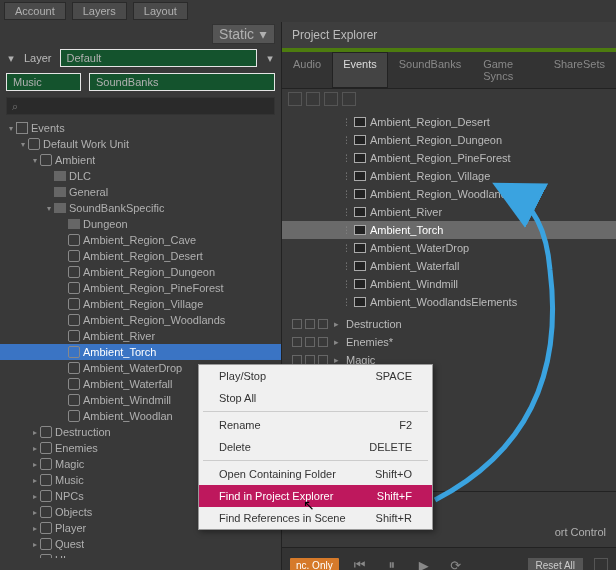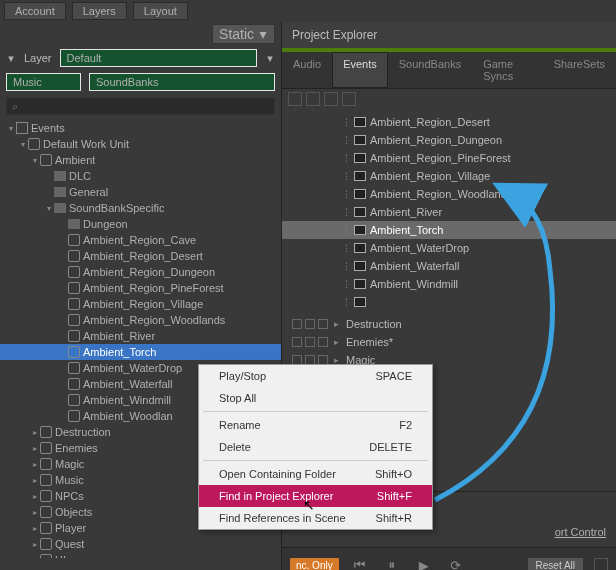--- a/index.html
+++ b/index.html
@@ -53,21 +53,21 @@
 .sq { width: 10px; height: 10px; border: 1px solid #666; }
 
 .ctx-menu { position: absolute; left: 198px; top: 364px; width: 235px; background: #f0f0f0; border: 1px solid #999; box-shadow: 2px 2px 6px rgba(0,0,0,0.4); z-index: 100; color: #333; }
 .ctx-item { display: flex; justify-content: space-between; padding: 5px 20px; font-size: 11px; cursor: pointer; }
 .ctx-item.hl { background: #be185d; color: #fff; }
 .ctx-sep { height: 1px; background: #ccc; margin: 2px 4px; }
 
 .arrow-svg { position: absolute; left: 280px; top: 180px; width: 300px; height: 340px; pointer-events: none; z-index: 50; }
 
 .hint-row { position: absolute; left: 0; right: 0; bottom: 70px; padding: 4px 10px; color: #999; border-top: 1px solid #222; }
-.hint2 { position: absolute; left: 0; right: 0; bottom: 40px; padding: 4px 10px; display: flex; justify-content: space-between; text-decoration: underline; }
+.hint2 { position: absolute; left: 0; right: 0; bottom: 40px; padding: 4px 10px; display: flex; justify-content: space-between; }
 
 .transport { position: absolute; left: 0; right: 0; bottom: 0; padding: 6px 8px; display: flex; align-items: center; gap: 10px; background: #333; border-top: 1px solid #222; }
 .tbtn { width: 22px; height: 22px; display: flex; align-items: center; justify-content: center; color: #888; font-size: 13px; }
 .reset-btn { background: #555; border: 1px solid #333; color: #ccc; padding: 2px 8px; font-size: 10px; margin-left: auto; }
 .orange-btn { background: #d67a2a; color: #fff; padding: 2px 6px; font-size: 10px; border-radius: 1px; }
 
 .cursor { position: absolute; left: 303px; top: 497px; z-index: 200; font-size: 14px; color: #000; pointer-events:none;}
 </style>
 </head>
 <body>
@@ -307,20 +307,21 @@
           <span class="rt-label">Ambient_Waterfall</span>
         </div>
         <div class="rt-item">
           <span class="rt-exp">⋮</span>
           <span class="rt-ev"></span>
           <span class="rt-label">Ambient_Windmill</span>
         </div>
         <div class="rt-item">
           <span class="rt-exp">⋮</span>
           <span class="rt-ev"></span>
+          <span class="rt-label">Ambient_WoodlandsElements</span>
         </div>
       </div>
     <div id="rfolders">
         <div class="rt-folder">
           <span class="rt-fold-controls">
             <span class="sq"></span>
             <span class="sq"></span>
             <span class="sq"></span>
           </span>
           <span class="rt-exp">▸</span>

